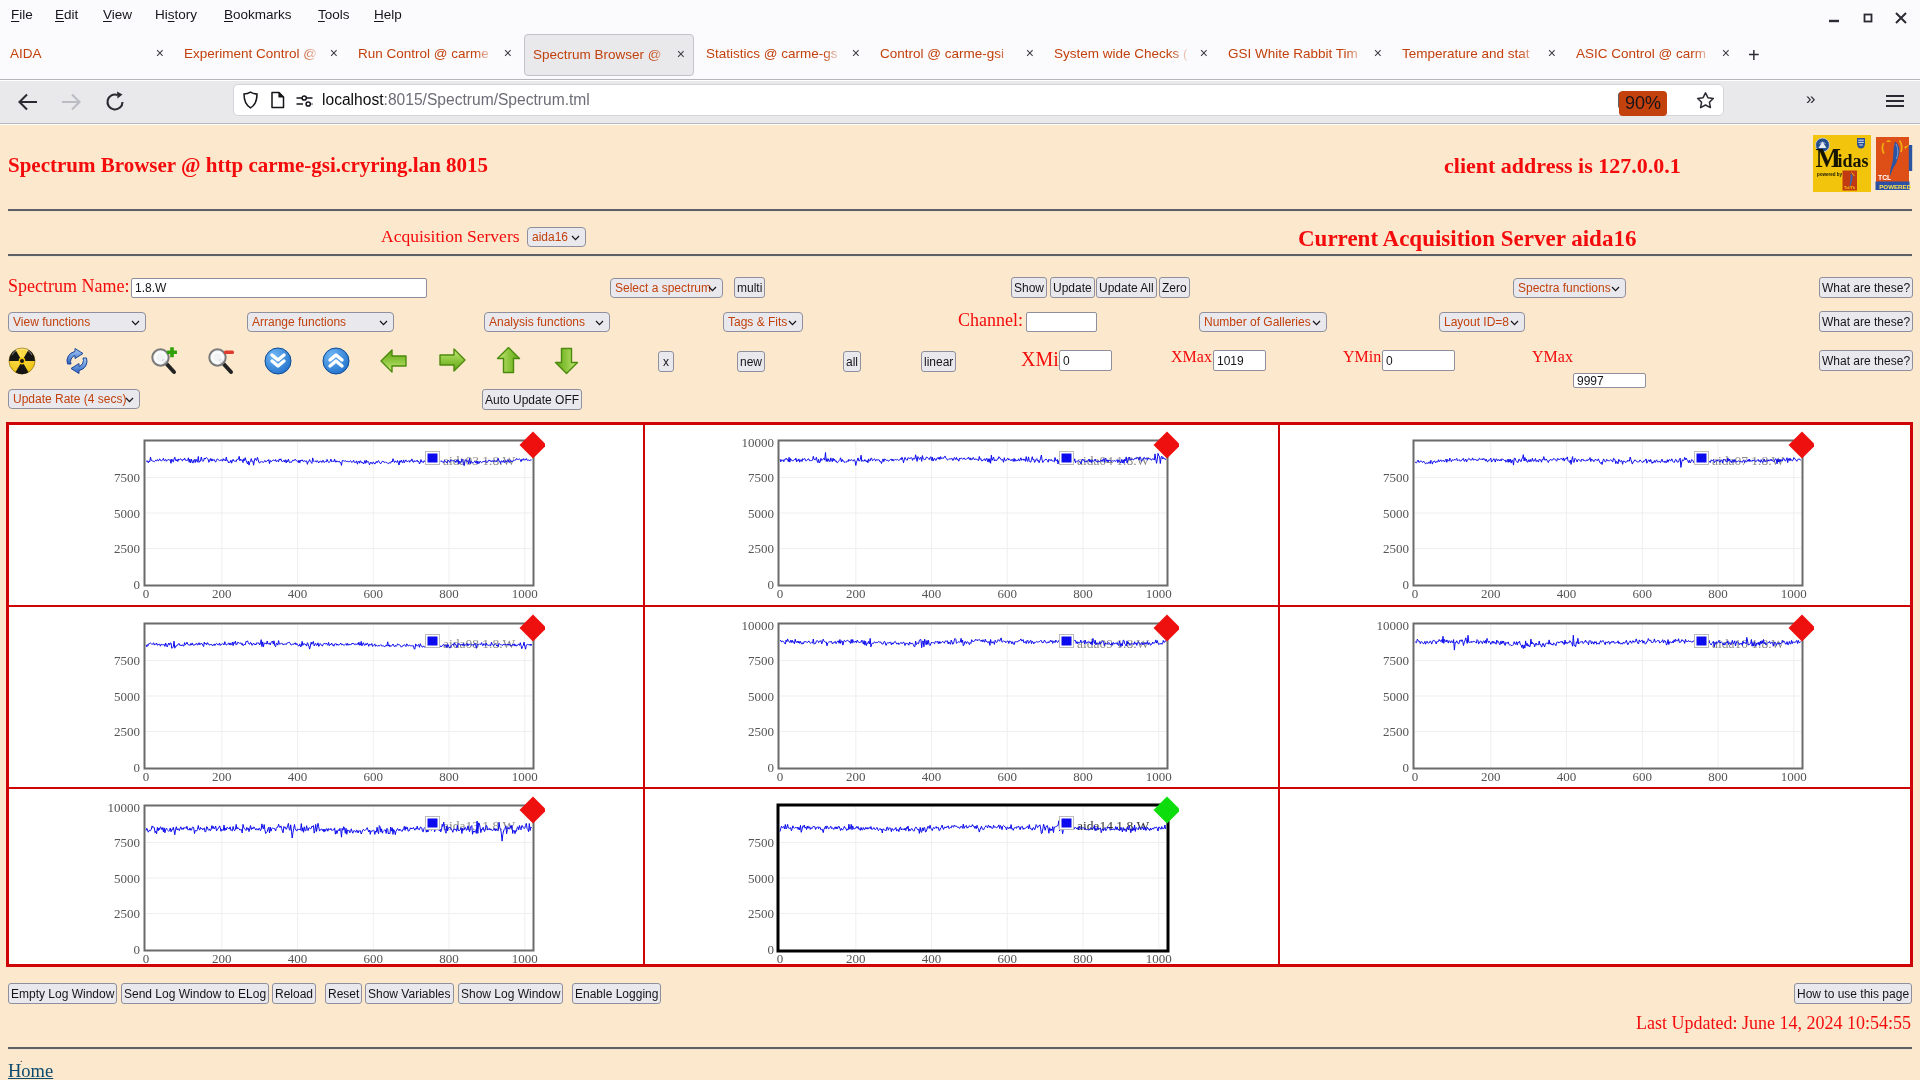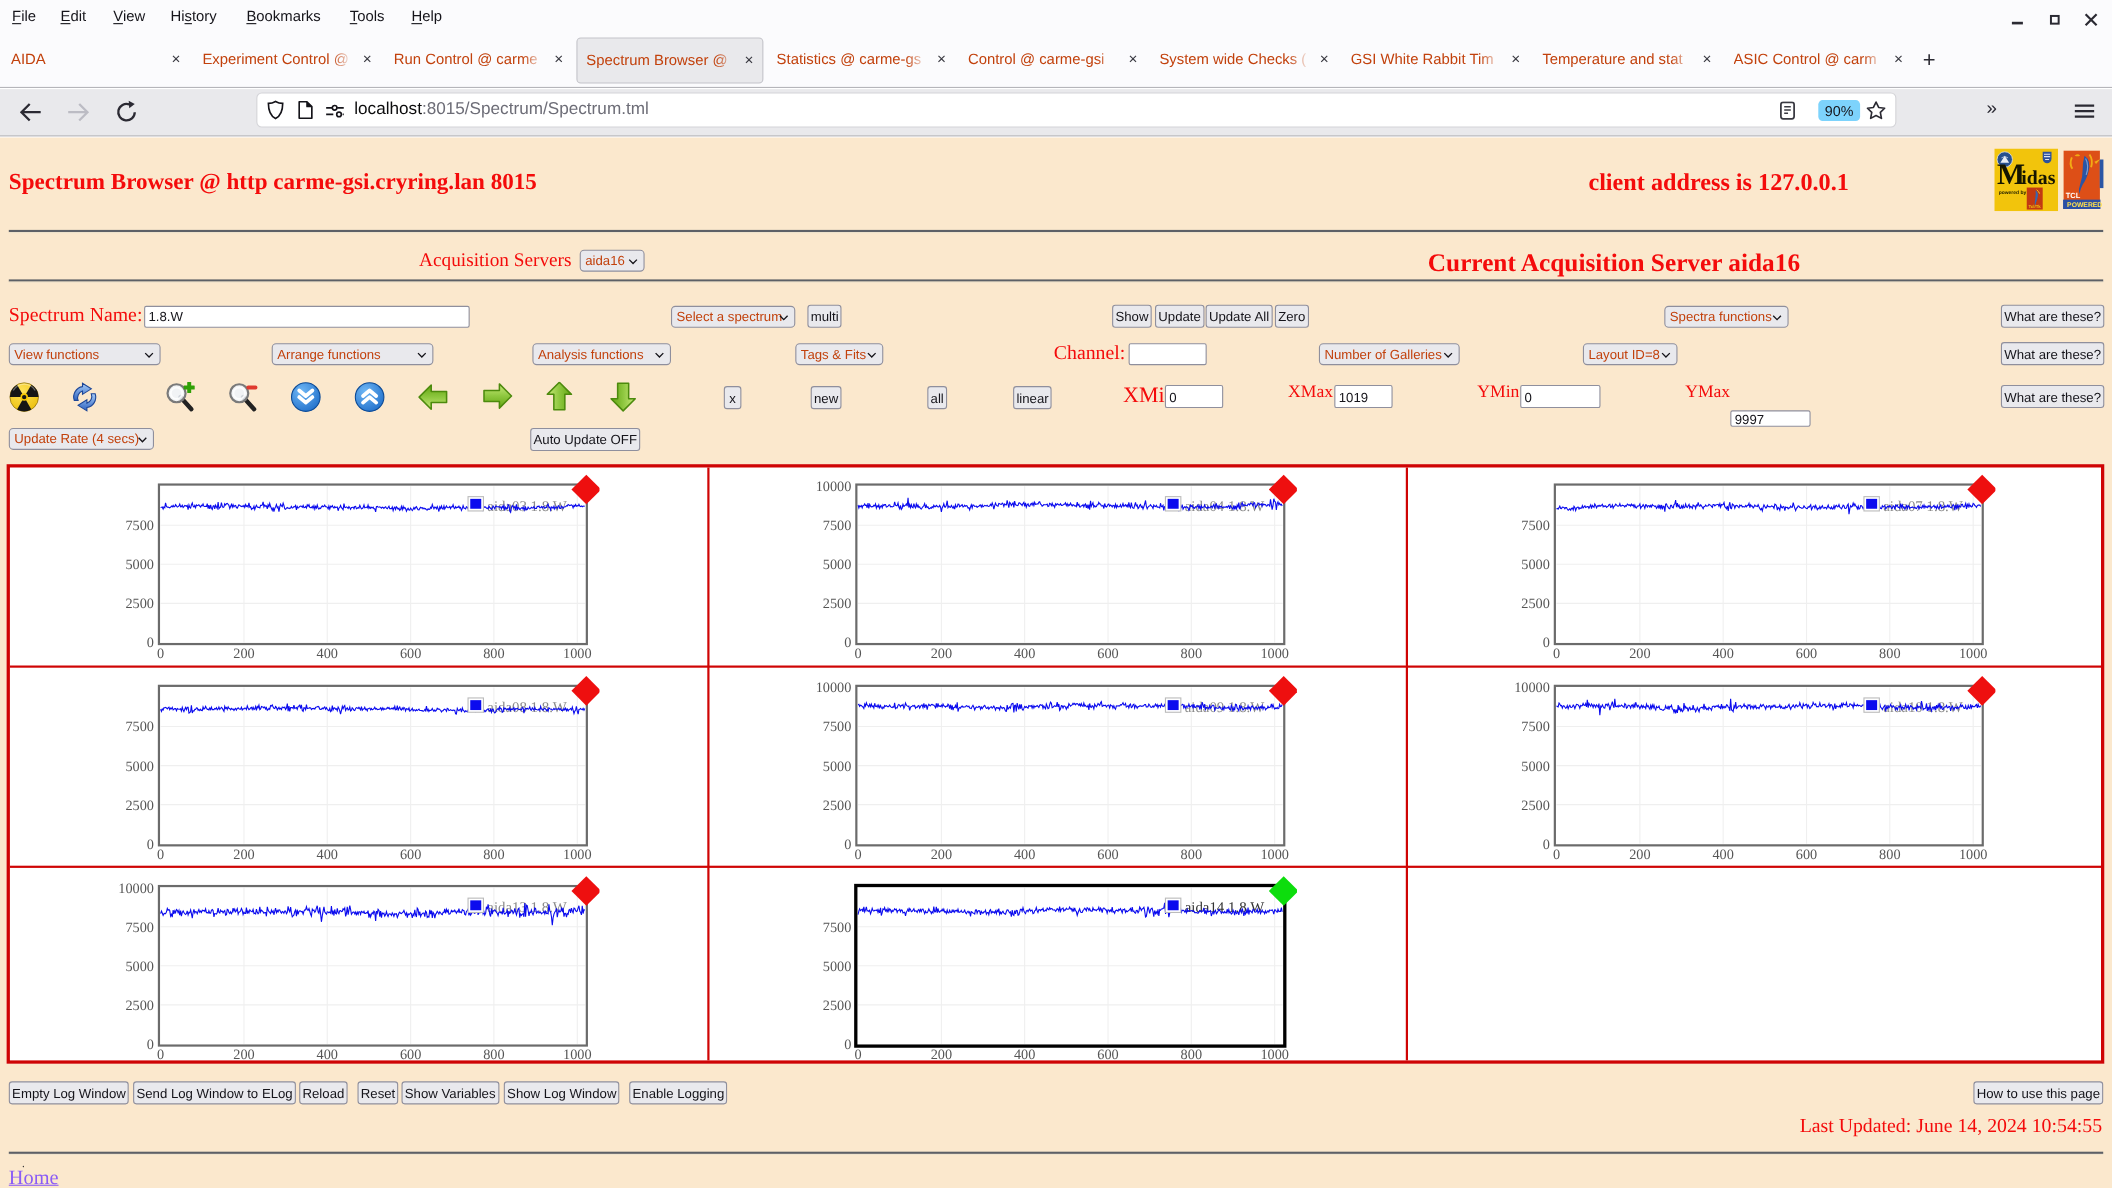--- a/index.html
+++ b/index.html
@@ -9,21 +9,21 @@
 #tabbar { position:absolute; left:0; top:30px; width:1920px; height:50px; background:#fbfbfd; border-bottom:1px solid #b5b5ba; }
 .tab { position:absolute; top:4px; height:42px; width:170px; border-radius:4px; }
 .tab .tt { position:absolute; left:8px; top:12px; font-size:13.5px; color:#c2410c; white-space:nowrap; overflow:hidden; width:138px;
   -webkit-mask-image:linear-gradient(to right,#000 85%,transparent 99%); }
 .tab .tx { position:absolute; right:8px; top:11px; font-size:14px; color:#3a3a42; }
 .tab.active { background:#e9e9ec; border:1px solid #c3c3c9; }
 #toolbar { position:absolute; left:0; top:81px; width:1920px; height:43px; background:#e9e9ec; border-bottom:1px solid #b8b8bd; }
 #urlfield { position:absolute; left:233px; top:3px; width:1491px; height:32px; background:#fff; border:1px solid #d4d4d8; border-radius:5px; }
 #urltext { position:absolute; left:88px; top:6px; font-size:15.6px; color:#0c0c0d; white-space:nowrap; }
 #urltext .path { color:#6d6d77; }
-#zoomchip { position:absolute; right:32px; top:6px; background:#7dd3fc; border-radius:4px; font-size:13px; color:#15141a; padding:2px 6px; }
+#zoomchip { position:absolute; right:56px; top:6px; background:#c2410c; border-radius:4px; font-size:18px; color:#15141a; padding:2px 6px; }
 #page { position:absolute; left:0; top:125px; width:1920px; height:955px; background:#fbe8cd; }
 .ser { font-family:"Liberation Serif", serif; }
 .red { color:#f40b0b; }
 hr.rule { position:absolute; left:8px; width:1904px; border:none; border-top:2px solid #5d6066; border-bottom:1px solid #efe3cc; height:0; }
 .abs { position:absolute; }
 input.tx { position:absolute; background:#fff; border:1px solid #8f8f9d; border-radius:2px; font-size:12px; padding:1px 3px; color:#15141a; font-family:"Liberation Sans", sans-serif; }
 button.bt { position:absolute; height:21px; padding:0 2px; font-family:"Liberation Sans", sans-serif; font-size:12px; color:#15141a;
   background:#e9e9ed; border:1px solid #8f8f9d; border-radius:3px; white-space:nowrap; }
 .fsel { position:absolute; height:20px; background:#e9e9ed; border:1px solid #8f8f9d; border-radius:4px; }
 .fsel span { position:absolute; left:4px; top:2px; font-size:12px; color:#c2410c; white-space:nowrap; }
@@ -635,13 +635,13 @@
   <button class="bt" style="left:121px;top:858px;">Send Log Window to ELog</button>
   <button class="bt" style="left:272px;top:858px;">Reload</button>
   <button class="bt" style="left:325px;top:858px;">Reset</button>
   <button class="bt" style="left:365px;top:858px;">Show Variables</button>
   <button class="bt" style="left:458px;top:858px;">Show Log Window</button>
   <button class="bt" style="left:572px;top:858px;">Enable Logging</button>
   <button class="bt" style="left:1794px;top:858px;">How to use this page</button>
   <div class="abs ser red" style="right:9px;top:888px;font-size:18px;">Last Updated: June 14, 2024 10:54:55</div>
   <hr class="rule" style="top:922px;">
   <div class="abs ser" style="left:20px;top:928px;font-size:10px;color:#333;">.</div>
-  <div class="abs ser" style="left:8px;top:936px;font-size:18.5px;"><a style="color:#8b5cf6;" href="#">Home</a></div>
+  <div class="abs ser" style="left:8px;top:936px;font-size:18.5px;"><a style="color:#0c4a6e;" href="#">Home</a></div>
 </div>
 </body></html>

